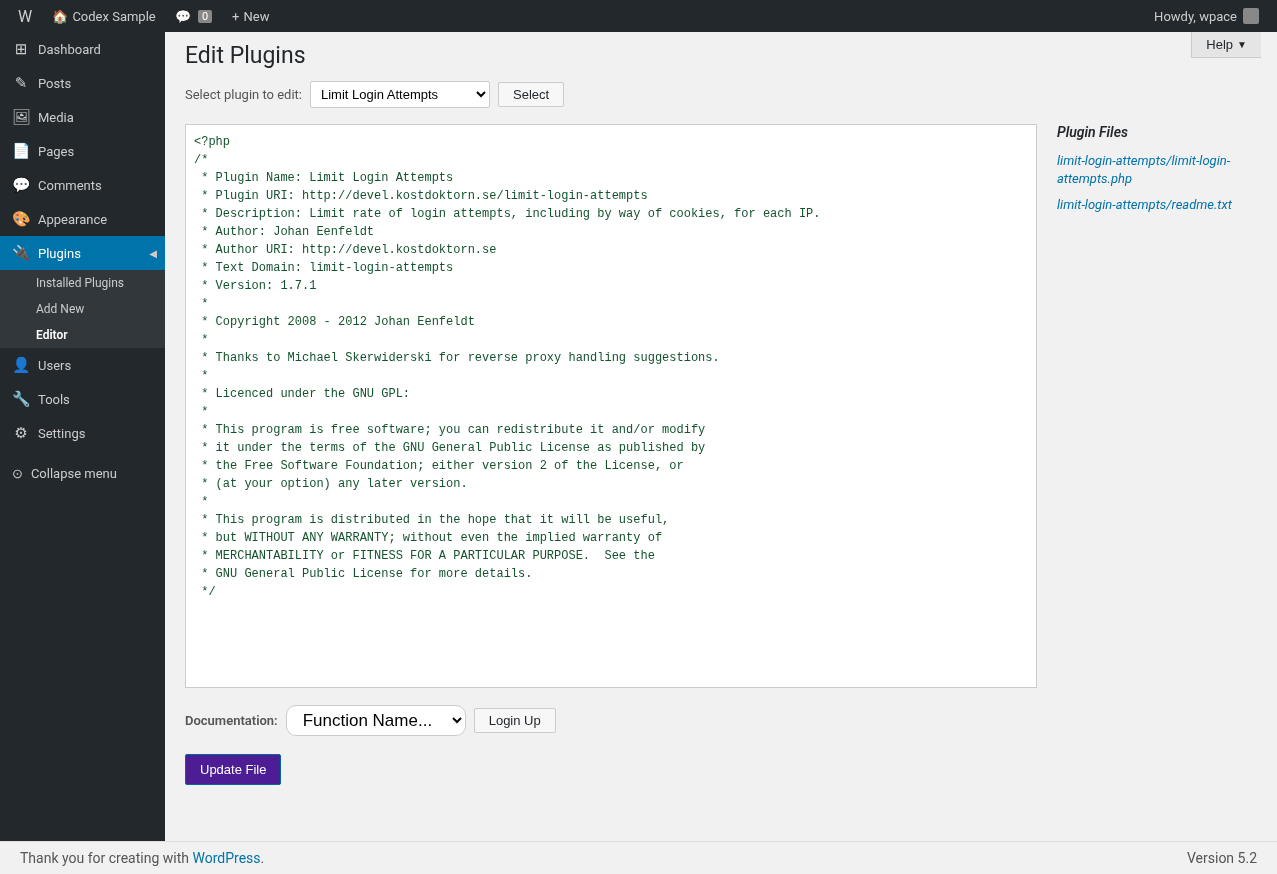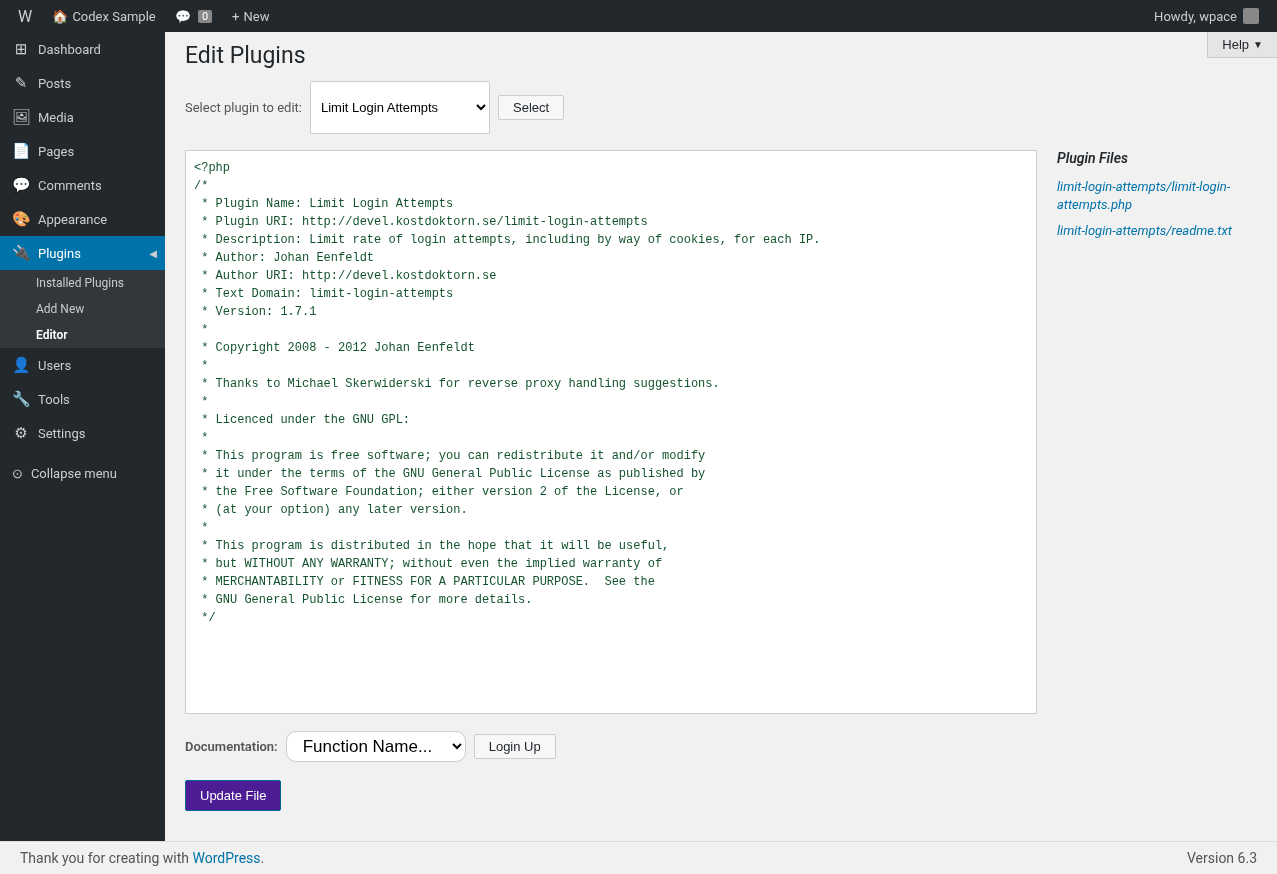--- a/index.html
+++ b/index.html
@@ -73,21 +73,21 @@
 
     .page-header { display: flex; align-items: center; justify-content: space-between; margin-bottom: 12px; flex-wrap: wrap; gap: 8px; }
     .page-title { font-size: 23px; font-weight: 400; color: #23282d; }
     .editing-line { font-size: 13px; color: #555; margin-bottom: 12px; }
     .editing-line strong { font-weight: 600; color: #23282d; }
     .inactive-badge { color: #555; }
 
     .select-plugin-row { display: flex; align-items: center; gap: 8px; }
     .select-plugin-label { font-size: 13px; color: #555; }
     .plugin-select {
-      border: 1px solid #ccc; background: #fff; padding: 17px 6px; font-size: 13px;
+      border: 1px solid #ccc; background: #fff; padding: 4px 6px; font-size: 13px;
       border-radius: 2px; min-width: 180px;
     }
     .select-btn {
       background: #f7f7f7; border: 1px solid #ccc; padding: 4px 14px;
       font-size: 13px; cursor: pointer; border-radius: 2px; color: #23282d;
     }
 
     
     .editor-wrap { display: flex; gap: 20px; }
     .editor-main { flex: 1; }
@@ -137,21 +137,21 @@
       display: flex;
       justify-content: space-between;
       align-items: center;
       font-size: 14px;
       color: #555;
       flex-shrink: 0;
     }
     #wpfooter a { color: #0073aa; text-decoration: none; }
 
     .relative-wrap { position: relative; flex: 1; display: flex; flex-direction: column; }
-    .help-area { position: absolute; top: 0; right: 0; }
+    .help-area { position: absolute; top: 0; right: 16px; }
     .help-btn-el {
       background: #e5e5e5; border: none; border-left: 1px solid #ccc;
       border-bottom: 1px solid #ccc; padding: 5px 14px; cursor: pointer;
       font-size: 13px; display: flex; align-items: center; gap: 4px;
       color: #23282d;
     }
     .chevron-down { font-size: 10px; }
   </style>
 </head>
 <body>
@@ -314,14 +314,14 @@
     </div>
   </div>
 
 </div>
 
 <div id="wpfooter">
   <div>
     <span>Thank you for creating with</span>
     <a href="#"> <span>WordPress</span></a>.
   </div>
-  <div>Version 6.3</div>
+  <div>Version 5.2</div>
 </div>
 
 </body></html>

